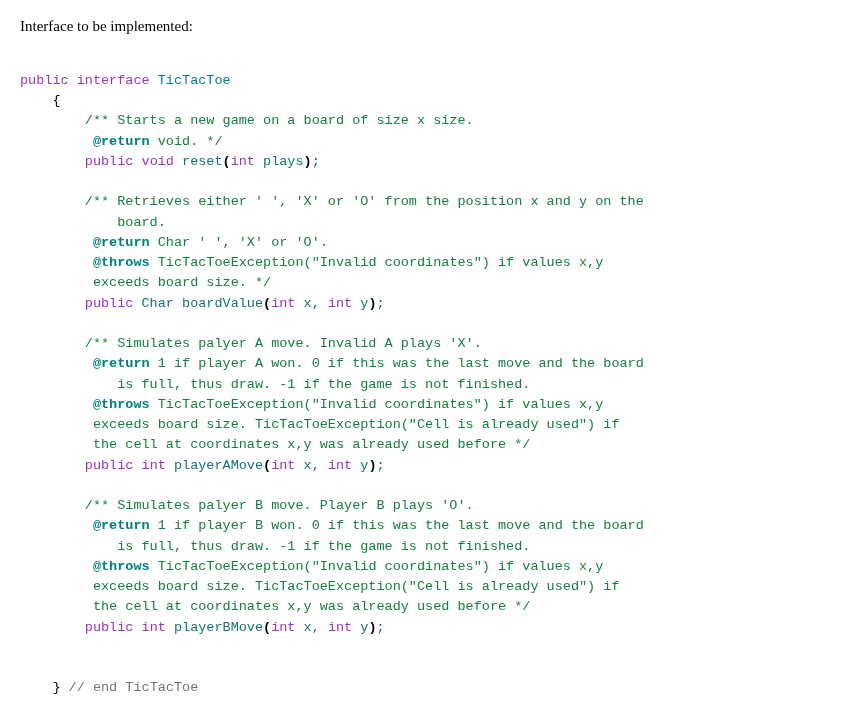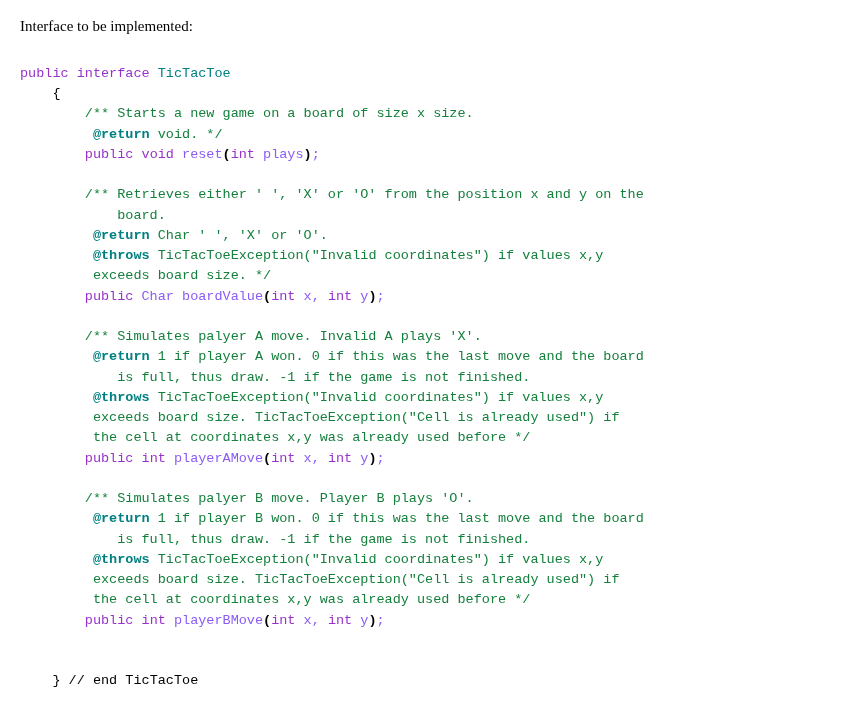--- a/index.html
+++ b/index.html
@@ -12,36 +12,36 @@
       background: #ffffff;
       padding: 16px 20px;
       font-size: 14px;
       line-height: 1.45;
       width: 862px;
     }
     .heading {
       font-family: 'Times New Roman', serif;
       font-size: 15px;
       color: #000000;
-      margin-bottom: 26px;
+      margin-bottom: 33px;
     }
     .code-block {
       font-family: 'Courier New', monospace;
       font-size: 13.5px;
       white-space: pre;
       line-height: 1.5;
     }
     .kw-purple { color: #9932cc; }
     .cls-teal { color: #008080; }
     .brace { color: #000000; }
     .comment { color: #15803d; }
     .tag-teal { color: #008080; font-weight: bold; text-align: right; }
     .paren { color: #000000; font-weight: bold; }
-    .plain { color: #8b5cf6; }
-    .green-comment { color: #000000; }
+    .plain { color: #0f766e; }
+    .green-comment { color: #737373; }
   </style>
 </head>
 <body>
 
 <div class="heading">Interface to be implemented:</div>
 
 <div class="code-block"><span class="kw-purple">public</span> <span class="kw-purple">interface</span> <span class="cls-teal">TicTacToe</span>
     <span class="brace">{</span>
         <span class="comment">/** Starts a new game on a board of size x size.</span>
          <span class="tag-teal">@return</span><span class="comment"> void. */</span>

